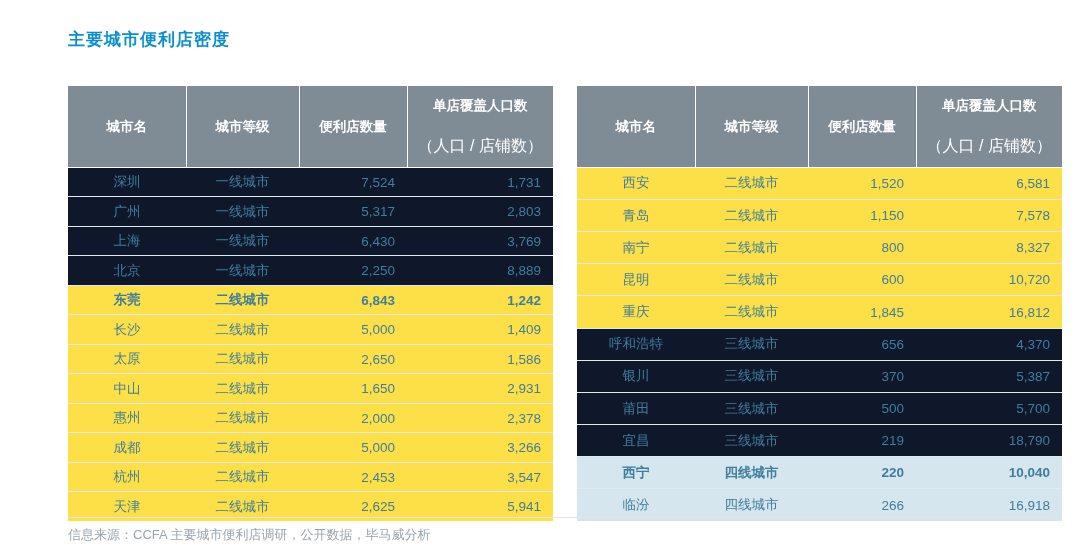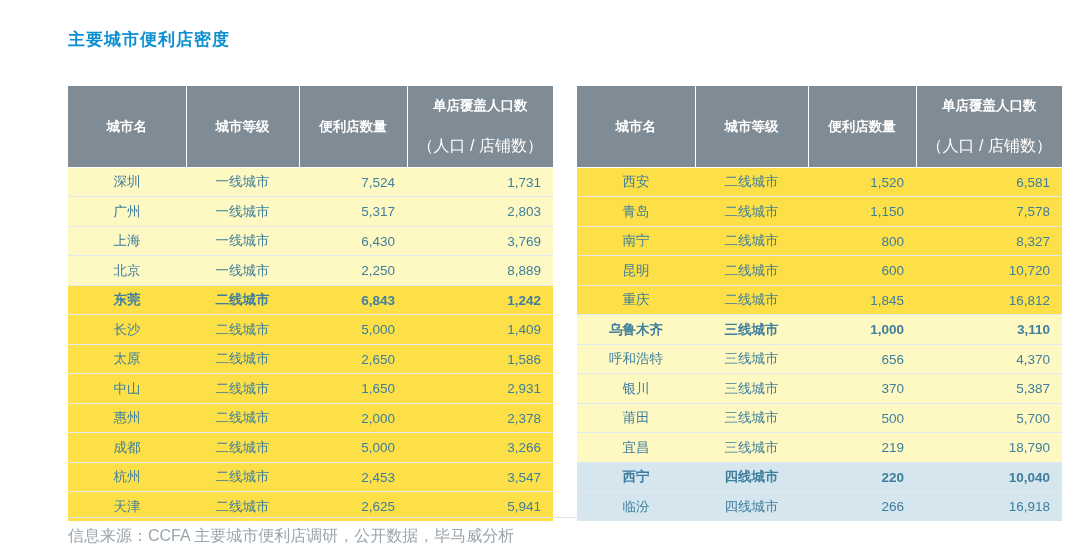--- a/index.html
+++ b/index.html
@@ -81,32 +81,32 @@
   }
   tbody td.c-name,
   tbody td.c-tier {
     text-align: center;
   }
   tbody td.c-num,
   tbody td.c-cover {
     text-align: right;
   }
   tbody tr.band-0 td { background: #fde047; }
-  tbody tr.band-1 td { background: #fef9c3; }
+  tbody tr.band-1 td { background: #0f172a; }
   tbody tr.band-2 td { background: #d6e6ef; }
   .col-name  { width: 118px; }
   .col-tier  { width: 113px; }
   .col-count { width: 108px; }
   .col-cover { width: 146px; }
   .source {
     position: absolute;
     left: 68px;
     top: 517px;
     width: 984px;
-    font-size: 16px;
+    font-size: 13px;
     color: #9aa5ad;
     border-top: 1px solid #dfe5e9;
     padding-top: 8px;
   }
 </style>
 </head>
 <body>
 
 <div class="page">
 
@@ -250,26 +250,20 @@
             <td class="c-tier">二线城市</td>
             <td class="c-num">600</td>
             <td class="c-cover">10,720</td>
           </tr>
           <tr class="band-0">
             <td class="c-name">重庆</td>
             <td class="c-tier">二线城市</td>
             <td class="c-num">1,845</td>
             <td class="c-cover">16,812</td>
           </tr>
-          <tr class="band-1 tier-break">
-            <td class="c-name">乌鲁木齐</td>
-            <td class="c-tier">三线城市</td>
-            <td class="c-num">1,000</td>
-            <td class="c-cover">3,110</td>
-          </tr>
           <tr class="band-1">
             <td class="c-name">呼和浩特</td>
             <td class="c-tier">三线城市</td>
             <td class="c-num">656</td>
             <td class="c-cover">4,370</td>
           </tr>
           <tr class="band-1">
             <td class="c-name">银川</td>
             <td class="c-tier">三线城市</td>
             <td class="c-num">370</td>

